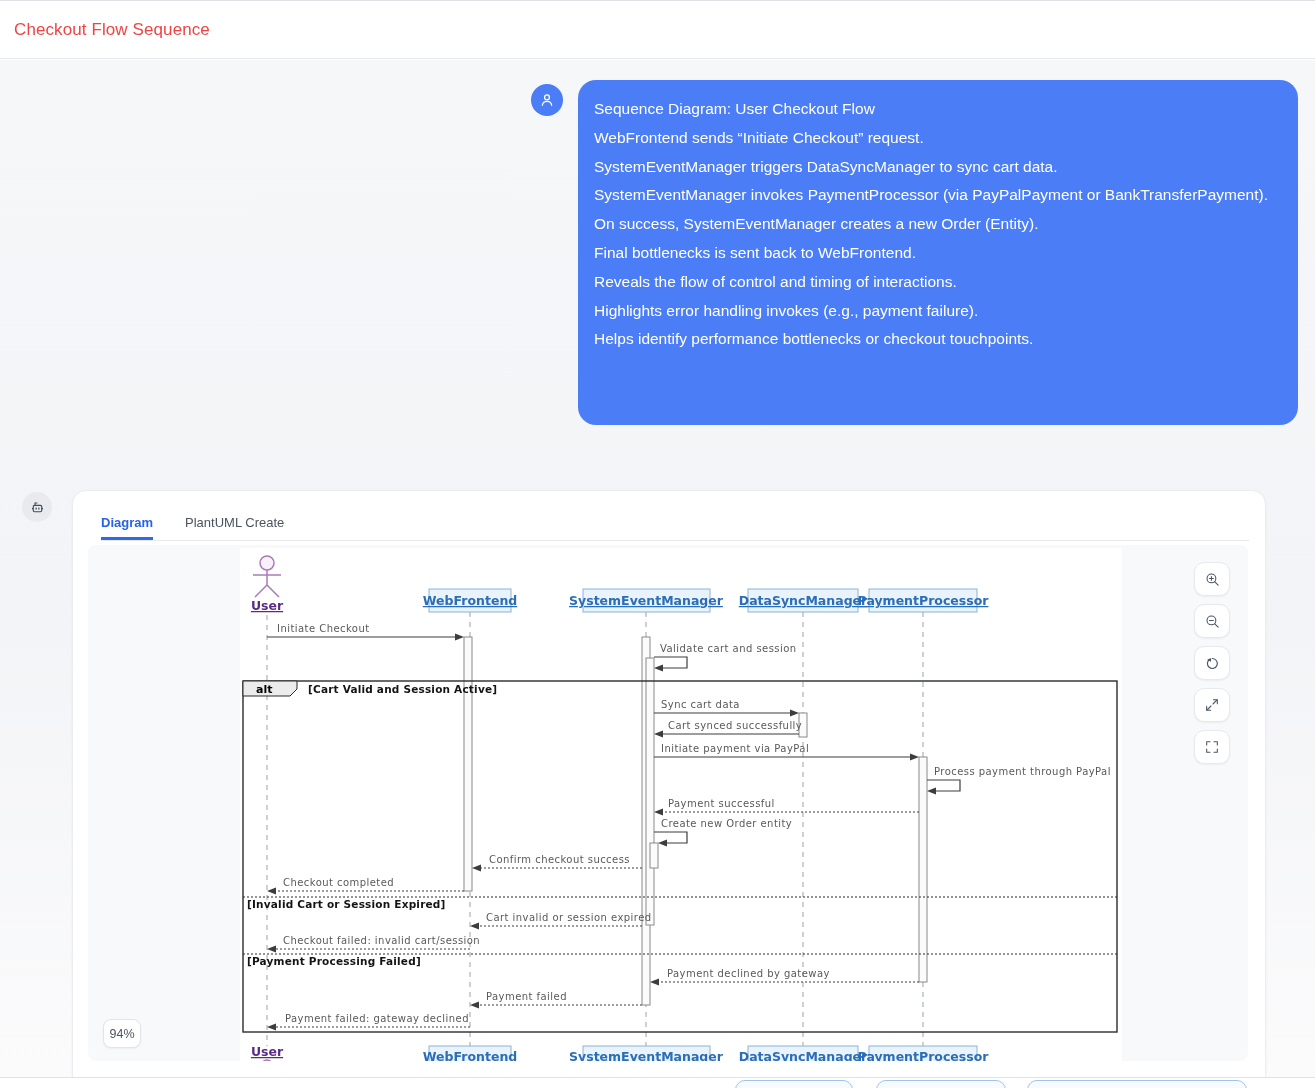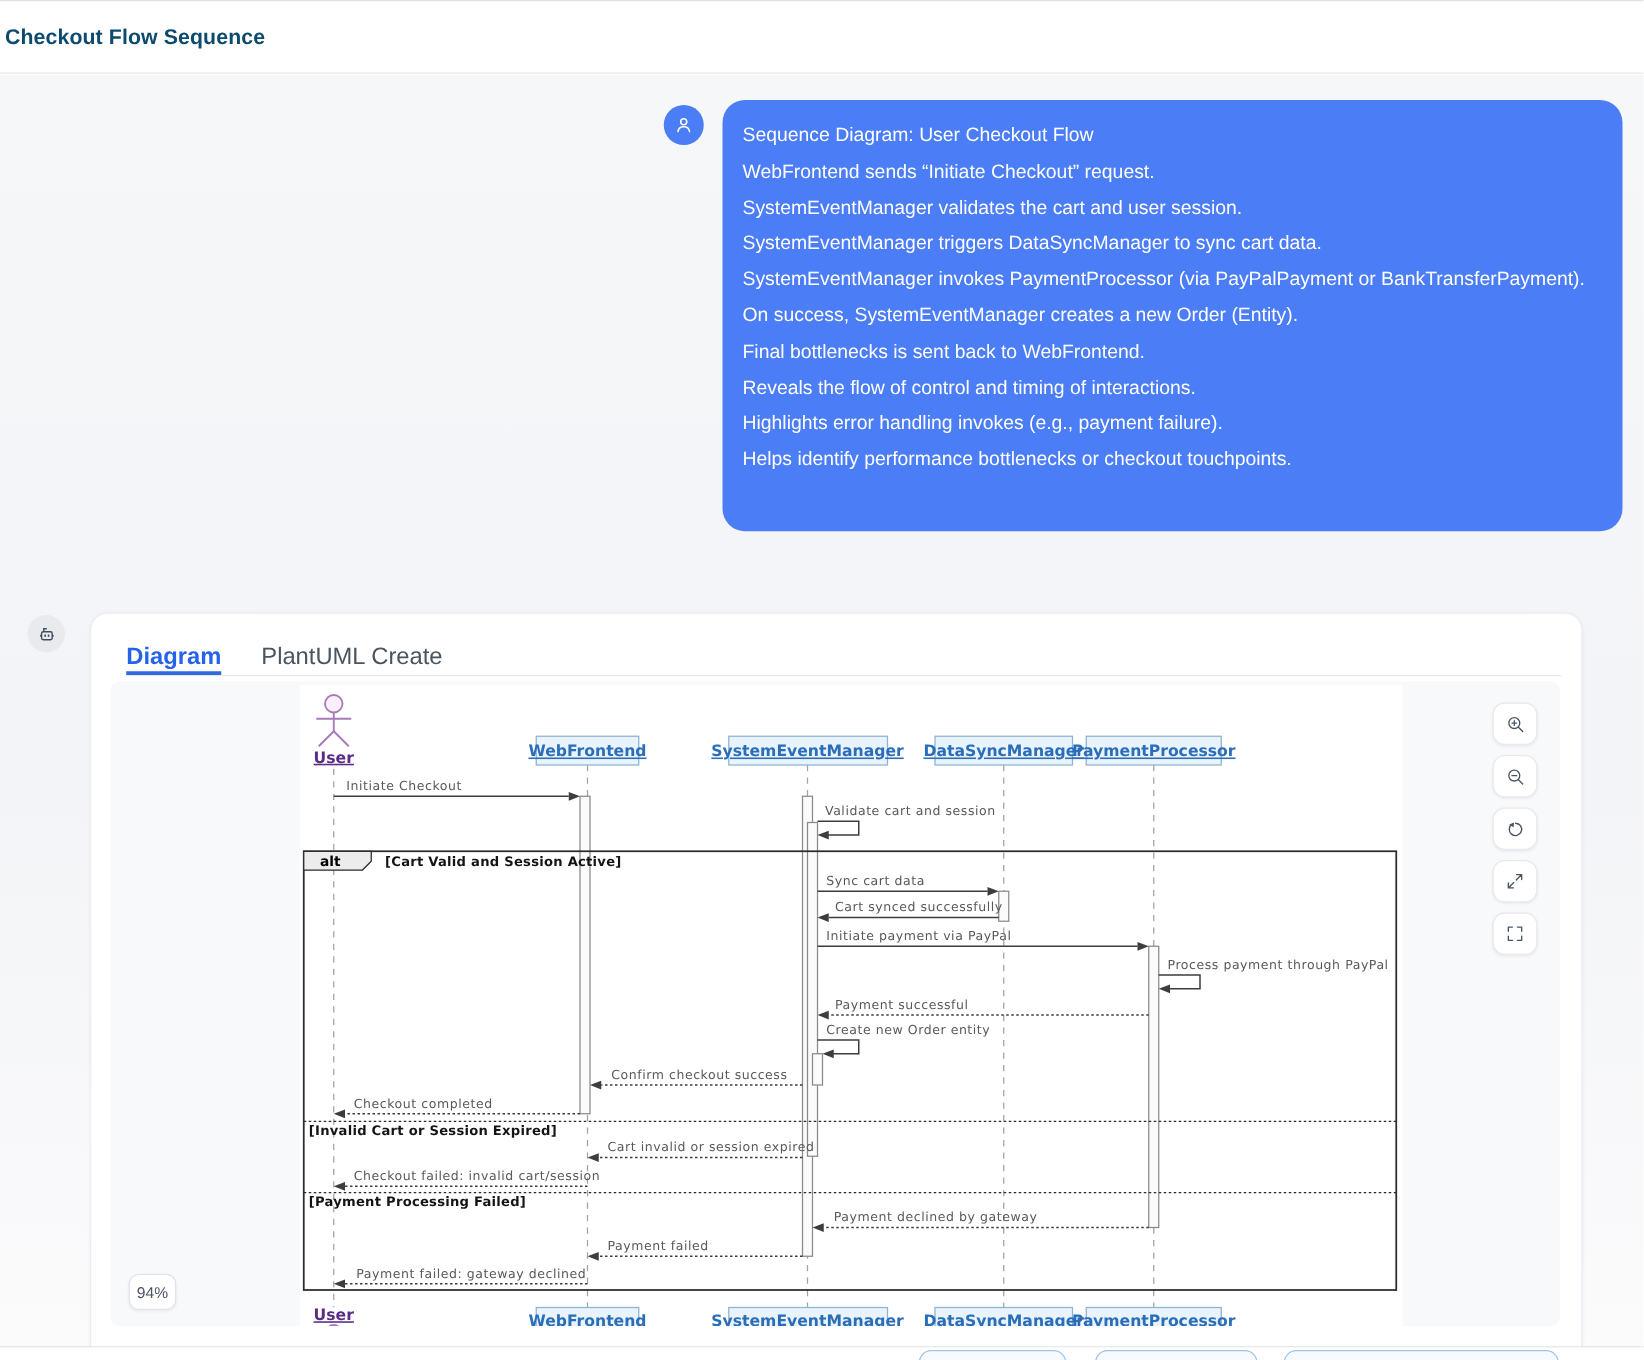--- a/index.html
+++ b/index.html
@@ -3,21 +3,21 @@
 <meta charset="utf-8">
 <style>
   * { margin:0; padding:0; box-sizing:border-box; }
   html,body { width:1315px; height:1088px; overflow:hidden; background:#fff;
     font-family:"Liberation Sans", sans-serif; }
   .page { position:relative; width:1315px; height:1088px; }
 
   
   .header { position:absolute; left:0; top:0; width:1315px; height:59px; background:#fff;
     border-top:1px solid #dfe1e5; border-bottom:1px solid #e7e8ec; display:flex; align-items:center; }
-  .header h1 { margin-left:4px; font-size:17px; font-weight:700; color:#0c4a6e; letter-spacing:.1px; }
+  .header h1 { margin-left:14px; font-size:17px; font-weight:400; color:#ef4444; letter-spacing:.1px; }
 
   
   .main { position:absolute; left:0; top:60px; width:1315px; height:1017px;
     background:linear-gradient(180deg,#f6f7f9 0%,#f3f4f7 55%,#fbfbfc 100%); }
 
   
   .avatar { position:absolute; left:531px; top:24px; width:32px; height:32px; border-radius:50%;
     background:#4a7df6; display:flex; align-items:center; justify-content:center; }
   .bubble { position:absolute; left:578px; top:20px; width:720px; height:345px; background:#4a7df6;
     border-radius:18px; color:#fff; padding:15px 20px 14px 16px; font-size:15.5px; }
@@ -25,21 +25,21 @@
   .heading-line { display:flex; align-items:center; gap:6px; }
   .chart-emoji { display:inline-flex; width:15px; height:15px; }
 
   
   .bot-avatar { position:absolute; left:22px; top:432px; width:30px; height:30px; border-radius:50%;
     background:#e8eaee; display:flex; align-items:center; justify-content:center; }
   .card { position:absolute; left:72px; top:430px; width:1194px; height:642px; background:#fff;
     border:1px solid #ebedf1; border-radius:14px; box-shadow:0 1px 3px rgba(20,30,50,.05); }
   .tabbar { position:absolute; left:28px; top:24px; right:16px; height:26px; border-bottom:1px solid #e7e9ed;
     display:flex; gap:32px; }
-  .tab { font-size:19px; cursor:pointer; }
+  .tab { font-size:13px; cursor:pointer; }
   .tab.active { color:#2563eb; font-weight:700; border-bottom:3px solid #2f6bdf; }
   .tab.inactive { color:#4a5460; }
 
   
   .viewport { position:absolute; left:88px; top:485px; width:1160px; height:516px;
     background:#f8f9fb; border-radius:8px; overflow:hidden; }
   .canvas { position:absolute; left:152px; top:3px; width:882px; height:513px; background:#fff; }
 
   
   .zoomcol { position:absolute; left:1194px; top:502px; display:flex; flex-direction:column; gap:8px; }
@@ -81,21 +81,20 @@
     <div class="avatar">
       <svg width="18" height="18" viewBox="0 0 24 24">
         <circle cx="12" cy="8.5" r="3.2" fill="none" stroke="#fff" stroke-width="1.7"></circle>
         <path d="M5.8 19c.6-3.4 2.9-5.1 6.2-5.1s5.6 1.7 6.2 5.1" fill="none" stroke="#fff" stroke-width="1.7" stroke-linecap="round"></path>
       </svg>
     </div>
 
     <div class="bubble">
       <p>Sequence Diagram: User Checkout Flow</p>
       <p>WebFrontend sends “Initiate Checkout” request.</p>
-      <p>SystemEventManager validates the cart and user session.</p>
       <p>SystemEventManager triggers DataSyncManager to sync cart data.</p>
       <p>SystemEventManager invokes PaymentProcessor (via PayPalPayment or BankTransferPayment).</p>
       <p>On success, SystemEventManager creates a new Order (Entity).</p>
       <p>Final bottlenecks is sent back to WebFrontend.</p>
       <p>Reveals the flow of control and timing of interactions.</p>
       <p>Highlights error handling invokes (e.g., payment failure).</p>
       <p>Helps identify performance bottlenecks or checkout touchpoints.</p>
     </div>
 
     <div class="bot-avatar">

